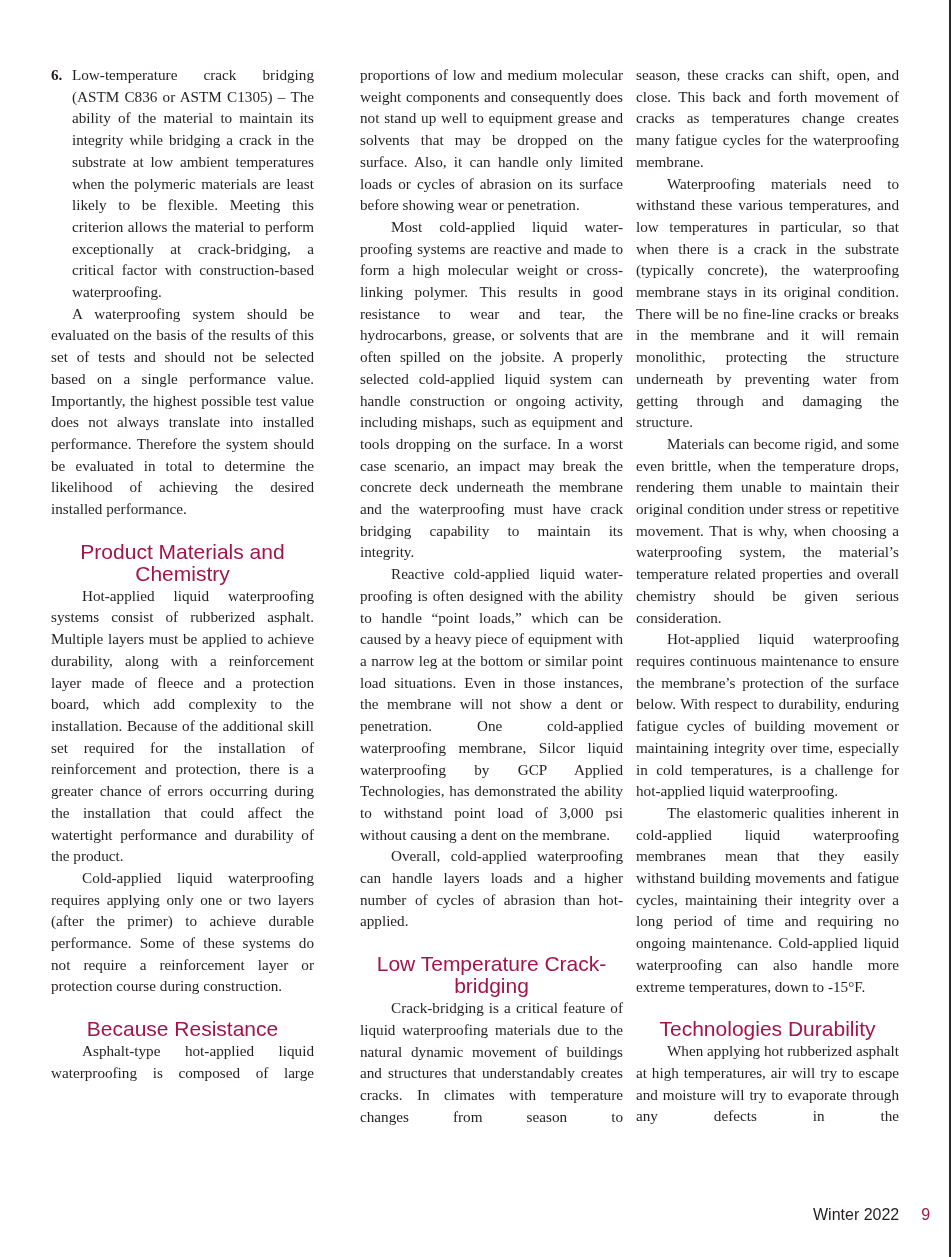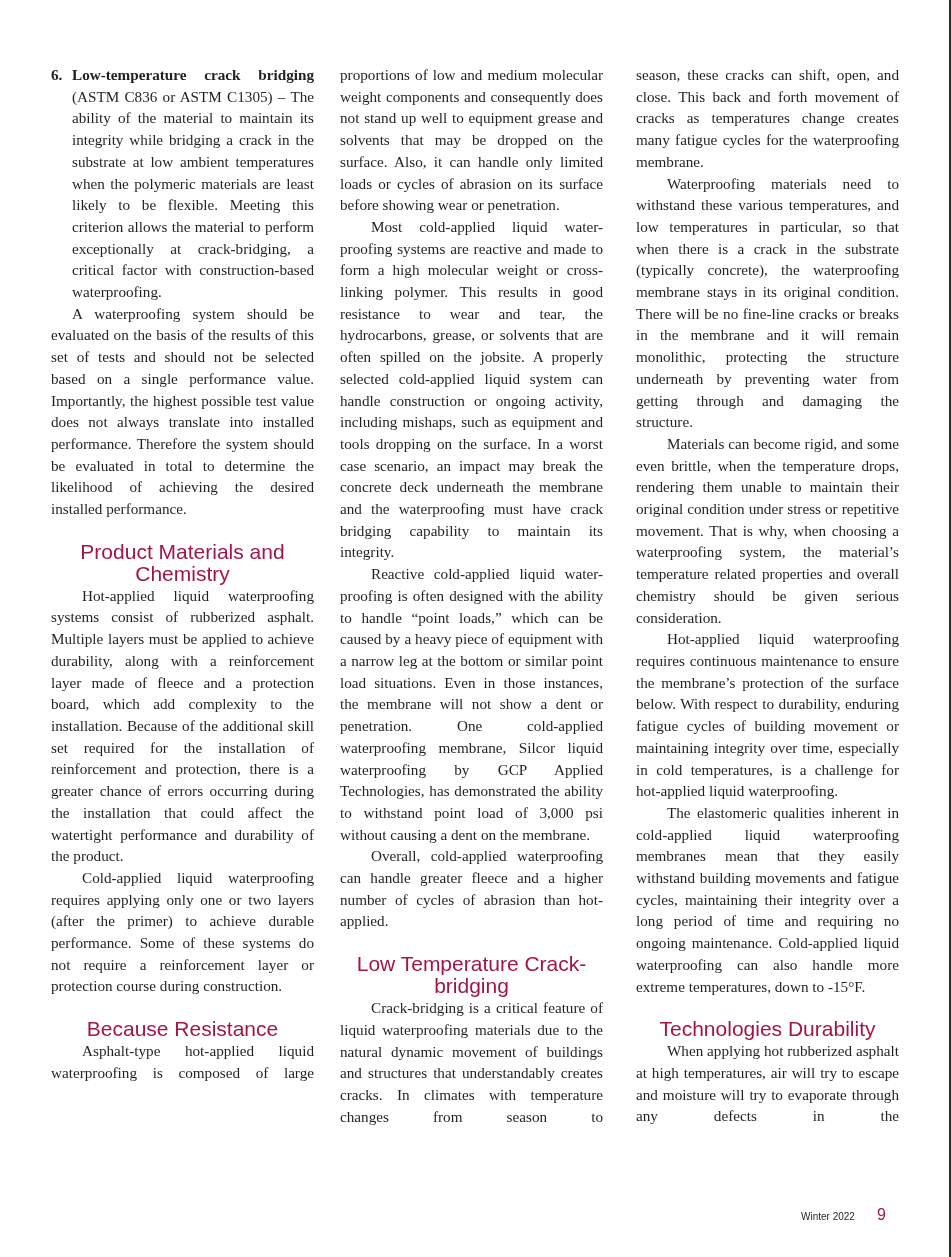--- a/index.html
+++ b/index.html
@@ -25,21 +25,21 @@
     position: absolute;
     top: 64px;
     width: 263px;
     font-family: "Liberation Serif", "DejaVu Serif", serif;
     font-size: 15.2px;
     line-height: 21.7px;
     color: #231f20;
     text-align: justify;
   }
   .col-1 { left: 51px; }
-  .col-2 { left: 340px; }
+  .col-2 { left: 360px; }
   .col-3 { left: 636px; }
 
   .column p {
     margin: 0;
     text-indent: 31px;
     hyphens: none;
   }
   .column p.noindent { text-indent: 0; }
   .column p.hang {
     padding-left: 21px;
@@ -49,21 +49,21 @@
     padding-left: 21px;
     text-indent: -21px;
   }
   .column p.list-item .num {
     display: inline-block;
     width: 21px;
     text-indent: 0;
     font-weight: bold;
     text-align: left;
   }
-  .column p.list-item .lead { font-weight: bold; }
+  .column p.list-item .lead { font-weight: normal; }
   .column p.first-para-indent { text-indent: 21px; }
 
   h2.section-heading {
     margin: 21px 0 0 0;
     font-family: "Liberation Sans", "DejaVu Sans", sans-serif;
     font-weight: normal;
     font-size: 21px;
     line-height: 22px;
     color: #a3154a;
     text-align: center;
@@ -71,21 +71,22 @@
 
   .footer {
     position: absolute;
     top: 1206px;
     left: 801px;
     font-family: "Liberation Sans", "DejaVu Sans", sans-serif;
     color: #231f20;
     white-space: nowrap;
   }
   .footer .issue {
-    font-size: 10px;
+    font-size: 16px;
+    margin-left: 12px;
   }
   .footer .page-num {
     font-size: 16px;
     color: #a3154a;
     margin-left: 22px;
   }
 </style>
 </head>
 <body>
 
@@ -100,21 +101,21 @@
   <p>Cold-applied liquid waterproofing requires applying only one or two layers (after the primer) to achieve durable performance. Some of these systems do not require a reinforcement layer or protection course during construction.</p>
 
   <h2 class="section-heading">Because Resistance</h2>
   <p style="text-align-last: justify;">Asphalt-type hot-applied liquid waterproofing is composed of large</p>
 </div>
 
 <div class="column col-2">
   <p class="noindent">proportions of low and medium molecular weight components and consequently does not stand up well to equipment grease and solvents that may be dropped on the surface. Also, it can handle only limited loads or cycles of abrasion on its surface before showing wear or penetration.</p>
   <p>Most cold-applied liquid water-proofing systems are reactive and made to form a high molecular weight or cross-linking polymer. This results in good resistance to wear and tear, the hydrocarbons, grease, or solvents that are often spilled on the jobsite. A properly selected cold-applied liquid system can handle construction or ongoing activity, including mishaps, such as equipment and tools dropping on the surface. In a worst case scenario, an impact may break the concrete deck underneath the membrane and the waterproofing must have crack bridging capability to maintain its integrity.</p>
   <p>Reactive cold-applied liquid water-proofing is often designed with the ability to handle “point loads,” which can be caused by a heavy piece of equipment with a narrow leg at the bottom or similar point load situations. Even in those instances, the membrane will not show a dent or penetration. One cold-applied waterproofing membrane, Silcor liquid waterproofing by GCP Applied Technologies, has demonstrated the ability to withstand point load of 3,000 psi without causing a dent on the membrane.</p>
-  <p>Overall, cold-applied waterproofing can handle greater fleece and a higher number of cycles of abrasion than hot-applied.</p>
+  <p>Overall, cold-applied waterproofing can handle layers loads and a higher number of cycles of abrasion than hot-applied.</p>
 
   <h2 class="section-heading">Low Temperature Crack-bridging</h2>
   <p style="text-align-last: justify;">Crack-bridging is a critical feature of liquid waterproofing materials due to the natural dynamic movement of buildings and structures that understandably creates cracks. In climates with temperature changes from season to</p>
 </div>
 
 <div class="column col-3">
   <p class="noindent">season, these cracks can shift, open, and close. This back and forth movement of cracks as temperatures change creates many fatigue cycles for the waterproofing membrane.</p>
   <p>Waterproofing materials need to withstand these various temperatures, and low temperatures in particular, so that when there is a crack in the substrate (typically concrete), the waterproofing membrane stays in its original condition. There will be no fine-line cracks or breaks in the membrane and it will remain monolithic, protecting the structure underneath by preventing water from getting through and damaging the structure.</p>
   <p>Materials can become rigid, and some even brittle, when the temperature drops, rendering them unable to maintain their original condition under stress or repetitive movement. That is why, when choosing a waterproofing system, the material’s temperature related properties and overall chemistry should be given serious consideration.</p>
   <p>Hot-applied liquid waterproofing requires continuous maintenance to ensure the membrane’s protection of the surface below. With respect to durability, enduring fatigue cycles of building movement or maintaining integrity over time, especially in cold temperatures, is a challenge for hot-applied liquid waterproofing.</p>

